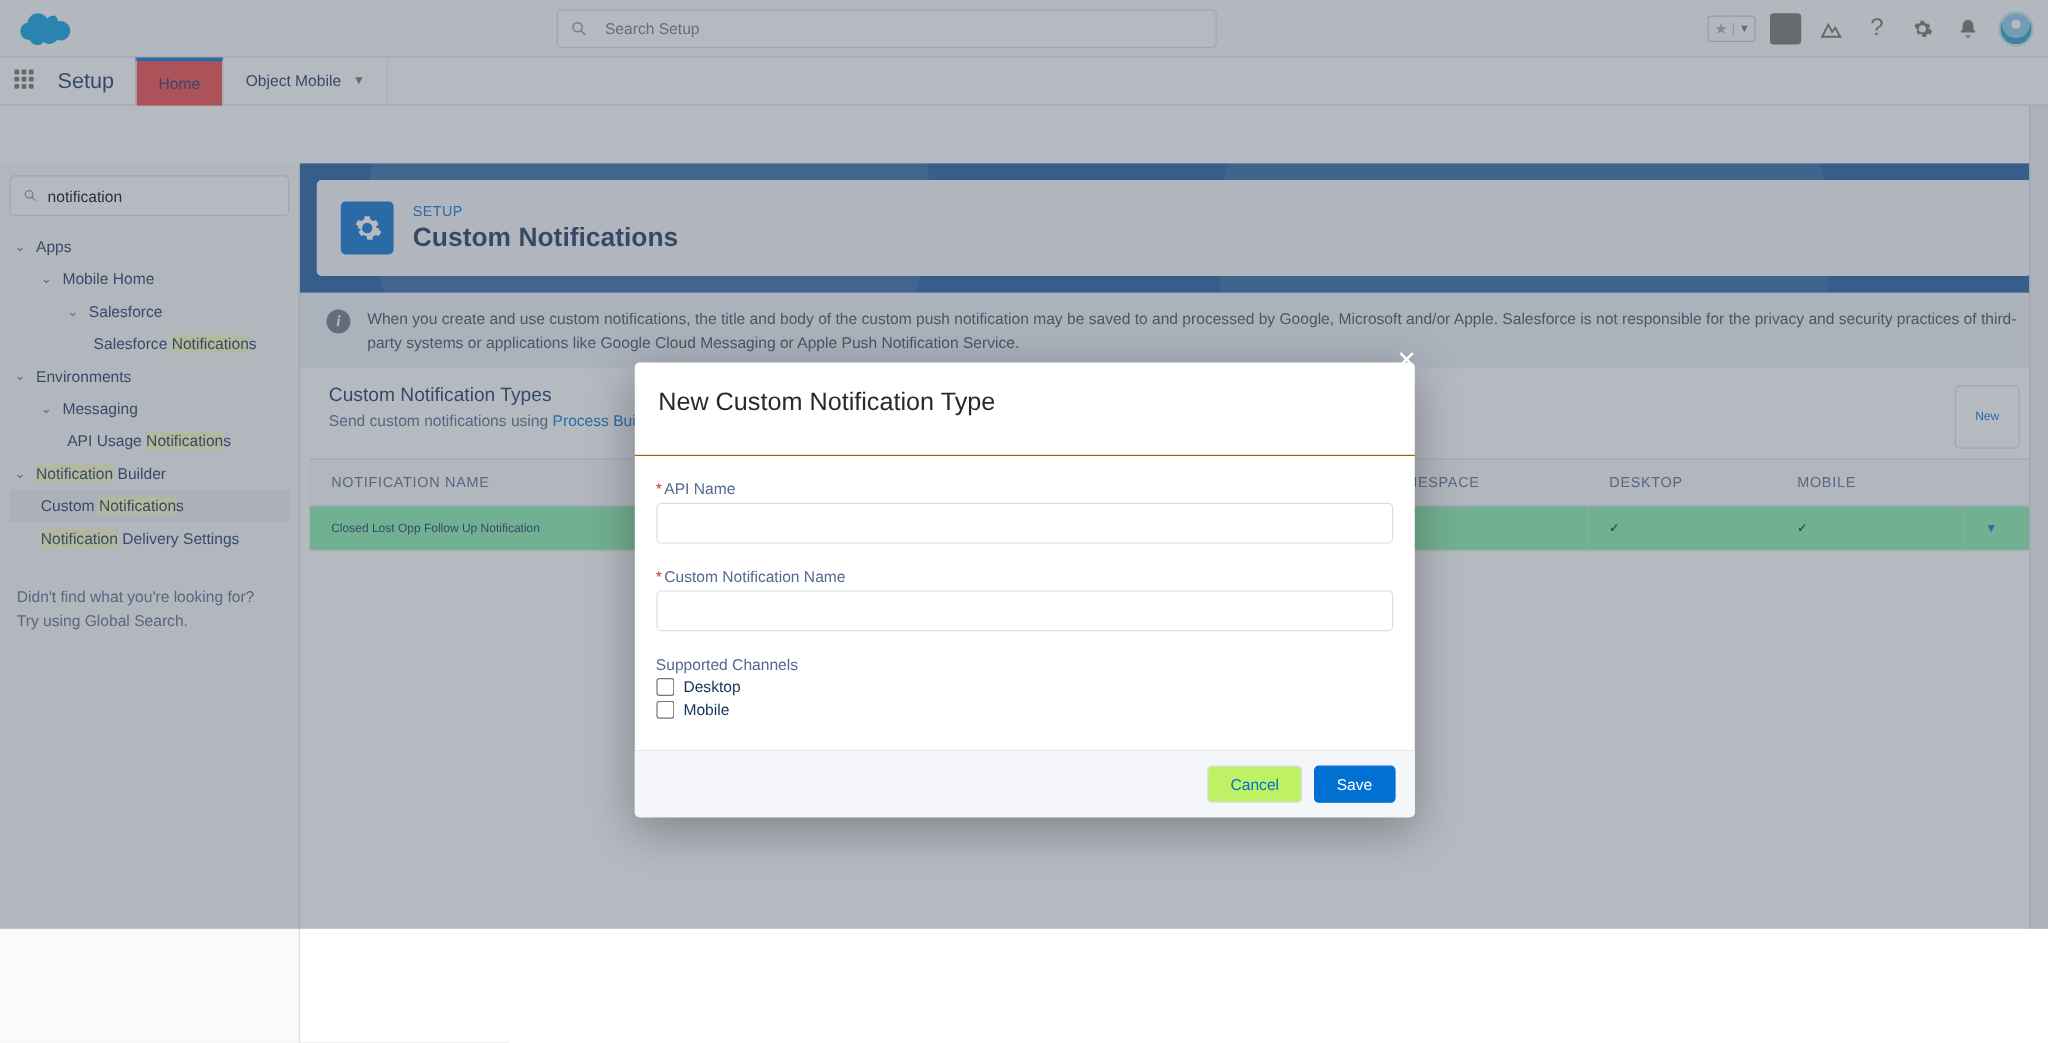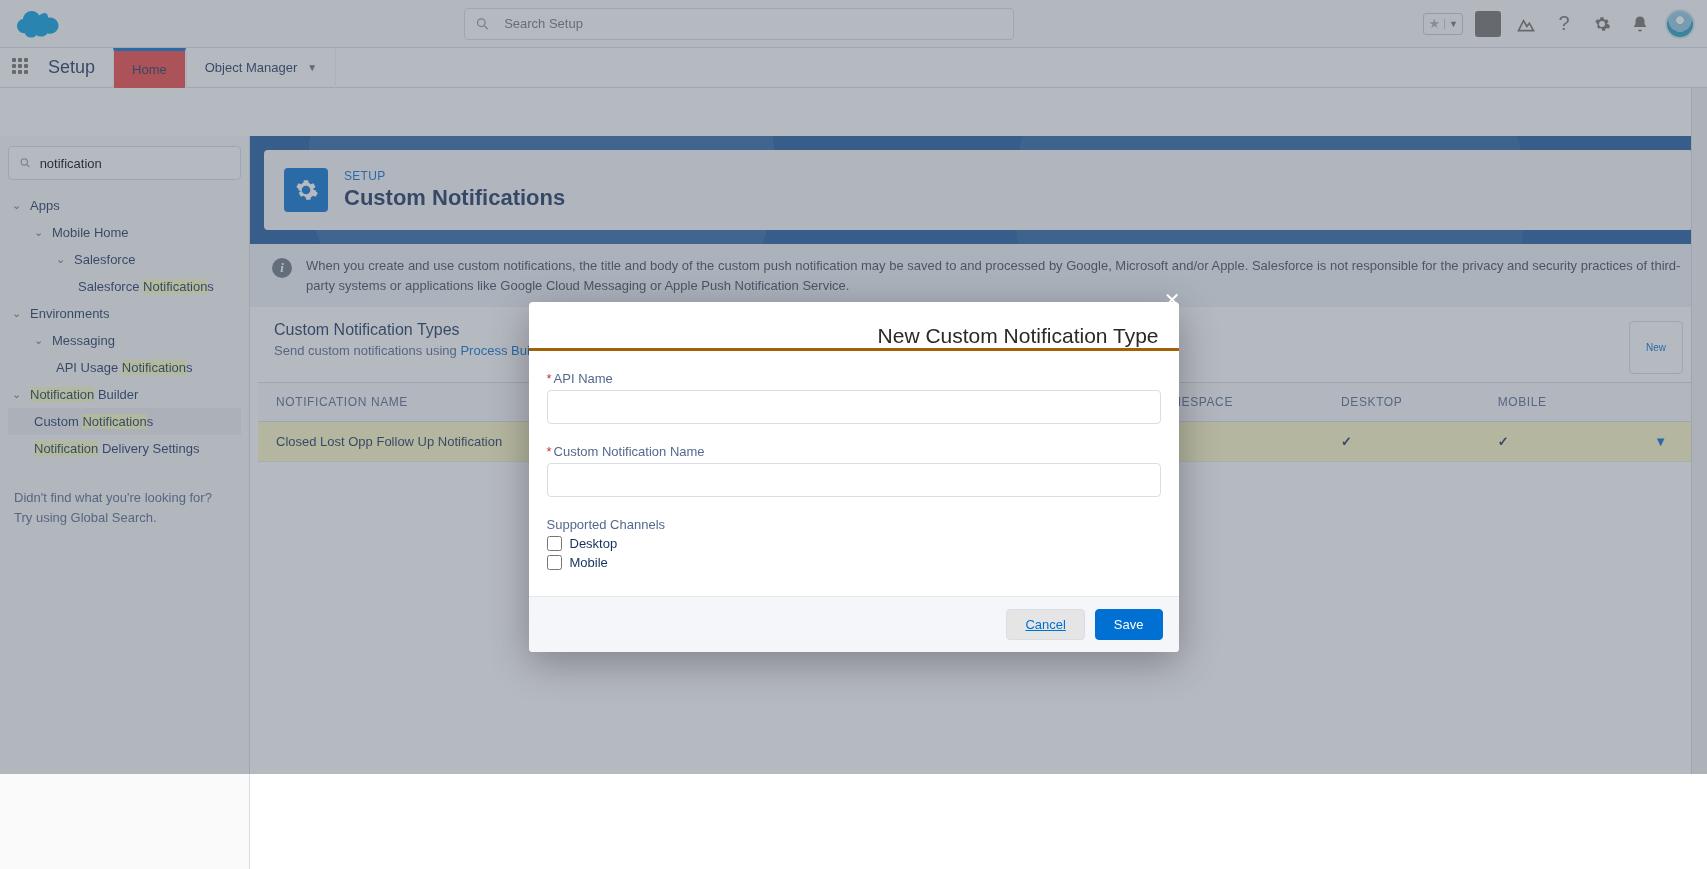--- a/index.html
+++ b/index.html
@@ -58,37 +58,37 @@
 .info-band .info-icon { width: 20px; height: 20px; border-radius: 50%; background: #6b7785; color: #fff; display:flex; align-items:center; justify-content:center; font-style: italic; font-weight:bold; flex-shrink:0; margin-top:2px; font-family: Georgia, serif; }
 
 .section-row { display: flex; align-items: flex-start; justify-content: space-between; padding: 14px 24px 8px; }
 .section-row h2 { font-size: 16px; font-weight: 400; color: #16325c; }
 .section-row .sub { font-size: 13px; color: #54698d; margin-top: 4px; }
 .section-row .sub a { color: #0070d2; text-decoration: none; }
 .new-btn { border: 1px solid #d8dde6; background: #fff; color: #0070d2; padding: 20px 16px; border-radius: 4px; cursor: pointer; font-size: 10px; }
 
 .table { width: calc(100% - 16px); margin: 0 8px; border-collapse: collapse; }
 .table th { text-align: left; font-size: 12px; font-weight: 400; letter-spacing: 0.6px; color: #54698d; padding: 12px 18px; border-top: 1px solid #d8dde6; border-bottom: 1px solid #d8dde6; background: #fafafb; }
-.table td { padding: 12px 18px; border-bottom: 1px solid #e5e9ee; font-size: 13px; color: #16325c; background: #fef9c3; }
+.table td { padding: 12px 18px; border-bottom: 1px solid #e5e9ee; font-size: 10px; color: #16325c; background: #86efac; }
 .check { font-weight: bold; }
 .row-menu { color: #0070d2; cursor: pointer; }
 .modal { position: absolute; left: 50%; transform: translateX(-50%); top: 302px; width: 650px; background: #fff; border-radius: 4px; box-shadow: 0 10px 40px rgba(0,0,0,0.3); pointer-events: auto; }
 .modal-close { position: absolute; right: -2px; top: -14px; color: #fff; font-size: 20px; cursor: pointer; }
-.modal-header { padding: 22px 20px 0; text-align: right; border-bottom: 3px solid #a16207; }
+.modal-header { padding: 22px 20px 31px; text-align: left; border-bottom: 1px solid #a16207; }
 .modal-header h2 { font-size: 21px; font-weight: 400; color: #2b2826; }
 .modal-body { padding: 20px 18px 26px; }
 .form-group { margin-bottom: 20px; }
 .form-label { font-size: 13px; color: #54698d; margin-bottom: 4px; display: block; }
 .req { color: #c23934; margin-right: 2px; }
 .form-input { width: 100%; height: 34px; border: 1px solid #d8dde6; border-radius: 4px; padding: 0 10px; font-size: 13px; }
 .chk-row { display: flex; align-items: center; gap: 8px; margin-top: 4px; font-size: 13px; color: #16325c; }
 .chk-row input { width: 15px; height: 15px; }
 .modal-footer { background: #f4f6f9; padding: 12px 16px; display: flex; justify-content: flex-end; gap: 10px; border-top: 1px solid #e5e9ee; border-radius: 0 0 4px 4px; }
 .btn { padding: 7px 18px; border-radius: 4px; font-size: 13px; cursor: pointer; border: 1px solid #d8dde6; }
-.btn-neutral { background: #e5e5e5; color: #0070d2; text-decoration: underline; }
+.btn-neutral { background: #bef264; color: #0070d2; }
 .btn-brand { background: #0070d2; color: #fff; border-color: #0070d2; }
 
 
 .page-root { position: relative; width: 1707px; height: 774px; }
 .global-backdrop { position: absolute; inset: 0; background: rgba(90,100,115,0.45); z-index: 50; }
 .modal-layer { position: absolute; inset: 0; z-index: 60; pointer-events: none; }
 .modal-layer .modal { pointer-events: auto; }
 
 .scroll-edge { position: absolute; right: 0; top: 88px; bottom: 0; width: 16px; background: #f1f1f1; border-left: 1px solid #d8dde6; }
 </style>
@@ -150,21 +150,21 @@
         <span></span>
         <span></span>
         <span></span>
         <span></span>
     </div>
     <div class="app-name">Setup</div>
     <div class="tab active">
         <span>Home</span>
       </div>
     <div class="tab">
-      <span>Object Manager</span>
+      <span>Object Mobile</span>
       <span class="caret-down">▼</span>
     </div>
   </div>
 
   <div class="main">
 
     <div class="sidebar">
       <div class="side-search">
         <svg viewBox="0 0 24 24" fill="none" stroke="#8a94a6" stroke-width="2">
             <circle cx="10" cy="10" r="6"></circle>

